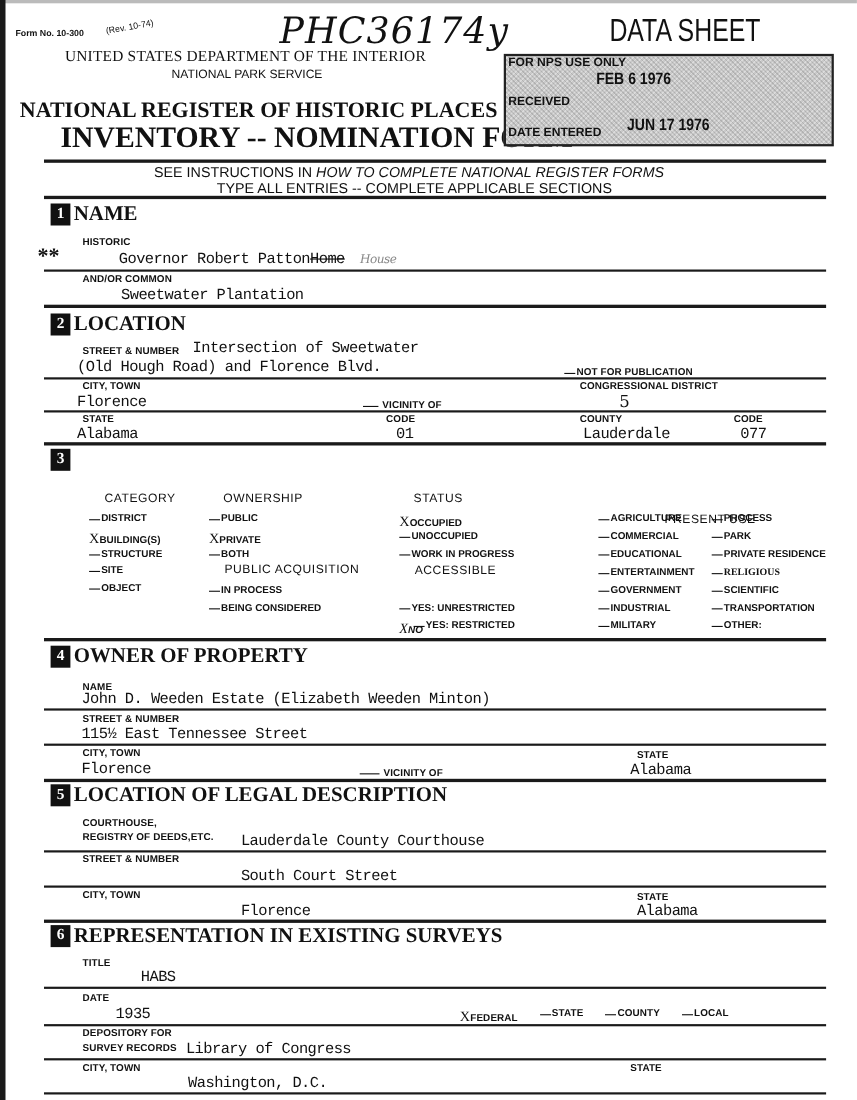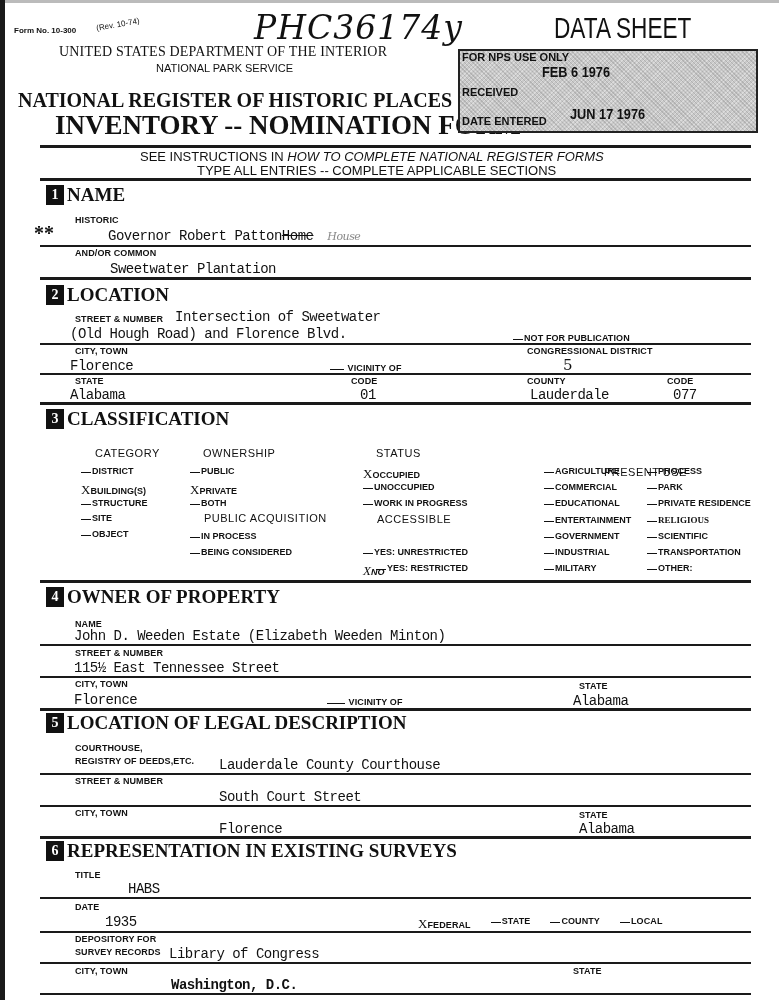--- a/index.html
+++ b/index.html
@@ -87,21 +87,20 @@
 <div class="abs lbl" style="left:351px;top:376px;">CODE</div>
 <div class="abs val" style="left:360px;top:387px;">01</div>
 <div class="abs lbl" style="left:527px;top:376px;">COUNTY</div>
 <div class="abs val" style="left:530px;top:387px;">Lauderdale</div>
 <div class="abs lbl" style="left:667px;top:376px;">CODE</div>
 <div class="abs val" style="left:673px;top:387px;">077</div>
 <div class="rule thick" style="left:40px;top:402px;width:711px;"></div>
 
 <div class="sec-head" style="left:46px;top:408px;">
   <span class="sec-num">3</span>
-  <span>CLASSIFICATION</span>
 </div>
 
 <div class="abs col-head" style="left:95px;top:447px;">CATEGORY</div>
 <div id="cat-list">
     <div class="opt" style="left: 81px; top: 466px;"><span class="blank"></span><span>DISTRICT</span></div>
     <div class="opt" style="left: 81px; top: 481.8px;"><span class="mark">X</span><span>BUILDING(S)</span></div>
     <div class="opt" style="left: 81px; top: 497.6px;"><span class="blank"></span><span>STRUCTURE</span></div>
     <div class="opt" style="left: 81px; top: 513.4px;"><span class="blank"></span><span>SITE</span></div>
     <div class="opt" style="left: 81px; top: 529.2px;"><span class="blank"></span><span>OBJECT</span></div>
   </div>
@@ -202,14 +201,14 @@
     <span class="lbl"><span class="blank"></span><span>COUNTY</span></span>
     <span class="lbl"><span class="blank"></span><span>LOCAL</span></span>
   </div>
 <div class="rule" style="left:40px;top:931px;width:711px;"></div>
 <div class="abs lbl" style="left:75px;top:934px;">DEPOSITORY FOR</div>
 <div class="abs lbl" style="left:75px;top:947px;">SURVEY RECORDS</div>
 <div class="abs val" style="left:169px;top:946px;">Library of Congress</div>
 <div class="rule" style="left:40px;top:962px;width:711px;"></div>
 <div class="abs lbl" style="left:75px;top:966px;">CITY, TOWN</div>
 <div class="abs lbl" style="left:573px;top:966px;">STATE</div>
-<div class="abs val" style="left:171px;top:977px;font-weight:bold;">Washington, D.C.</div>
+<div class="abs val" style="left:171px;top:977px;">Washington, D.C.</div>
 <div class="rule" style="left:40px;top:993px;width:711px;"></div>
 
 </body></html>

